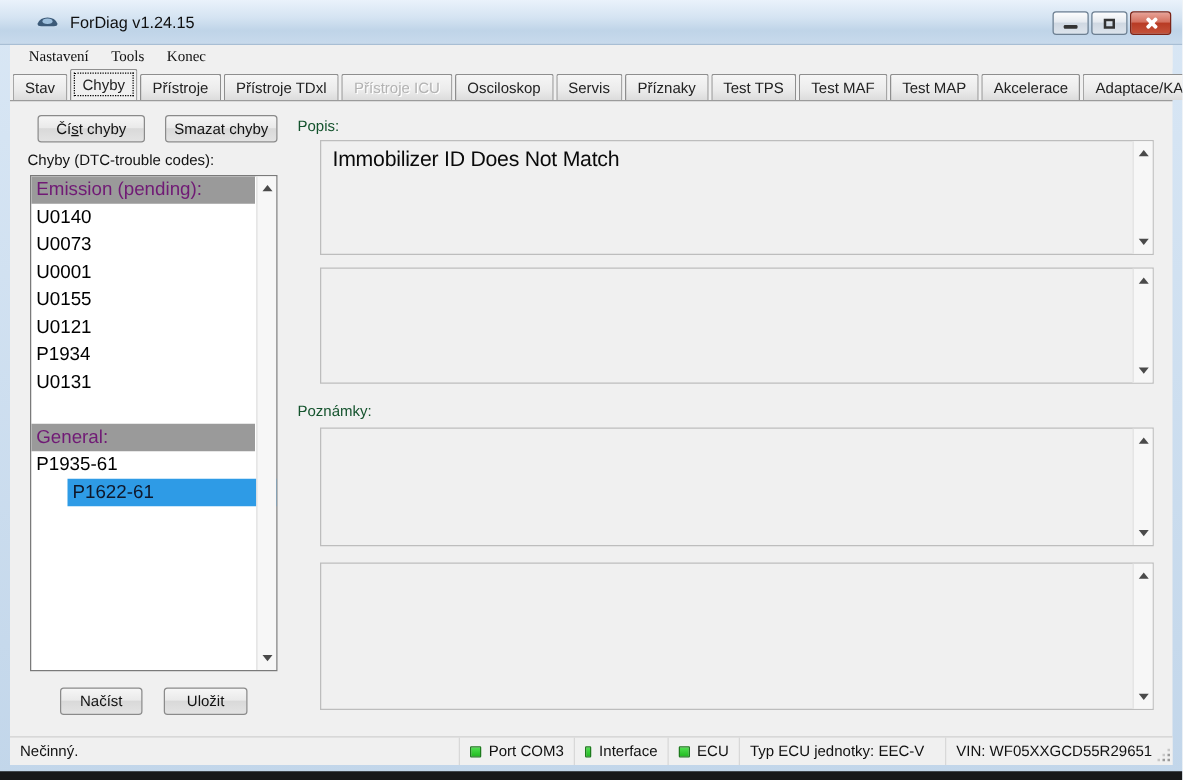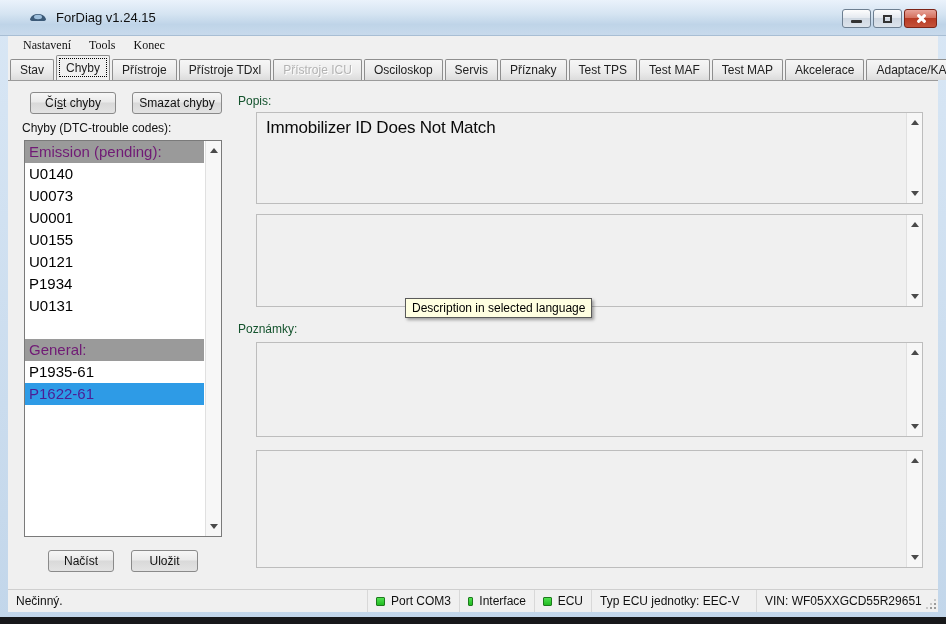--- a/index.html
+++ b/index.html
@@ -50,21 +50,21 @@
     border:1px solid #8a8a8a; border-radius:3px; text-align:center; line-height:20px; }
   
   #btn-read  { left:22px; top:56px; width:86px; }
   #btn-clear { left:124px; top:56px; width:90px; }
   #list-label { position:absolute; left:14px; top:85px; font-size:12px; color:#111; }
   #dtc-list { position:absolute; left:16px; top:104px; width:198px; height:397px;
     background:#fff; border:1px solid #7a7a7a; overflow:hidden; }
   .dtc-row { height:22px; line-height:22px; font-size:15px; color:#000; padding-left:4px;
     width:calc(100% - 17px); white-space:nowrap; }
   .dtc-row.header { background:#9a9a9a; color:#701a75; }
-  .dtc-row.selected { background:#2e9be6; color:#4c1d95; }
+  .dtc-row.selected { background:#2e9be6; color:#0f172a;margin-left:29px; }
   .vscroll { position:absolute; right:0; top:0; width:16px; height:100%;
     background:#f7f7f7; border-left:1px solid #e0e0e0; }
   .arrow-up, .arrow-down { position:absolute; left:4px; width:0; height:0;
     border-left:4px solid transparent; border-right:4px solid transparent; }
   .arrow-up { top:7px; border-bottom:5px solid #4a4a4a; }
   .arrow-down { bottom:7px; border-top:5px solid #4a4a4a; }
   #btn-load { left:40px; top:514px; width:66px; }
   #btn-save { left:123px; top:514px; width:67px; }
   
   .field-label { position:absolute; font-size:12px; color:#14532d; }
@@ -179,21 +179,20 @@
       </div>
     </div>
 
     <div class="textbox" id="ta-lang">
       <div class="vscroll">
         <div class="arrow-up"></div>
         <div class="arrow-down"></div>
       </div>
     </div>
 
-    <div id="tooltip">Description in selected language</div>
 
     <div class="field-label" id="poznamky-label">Poznámky:</div>
 
     <div class="textbox" id="ta-notes1">
       <div class="vscroll">
         <div class="arrow-up"></div>
         <div class="arrow-down"></div>
       </div>
     </div>
 

